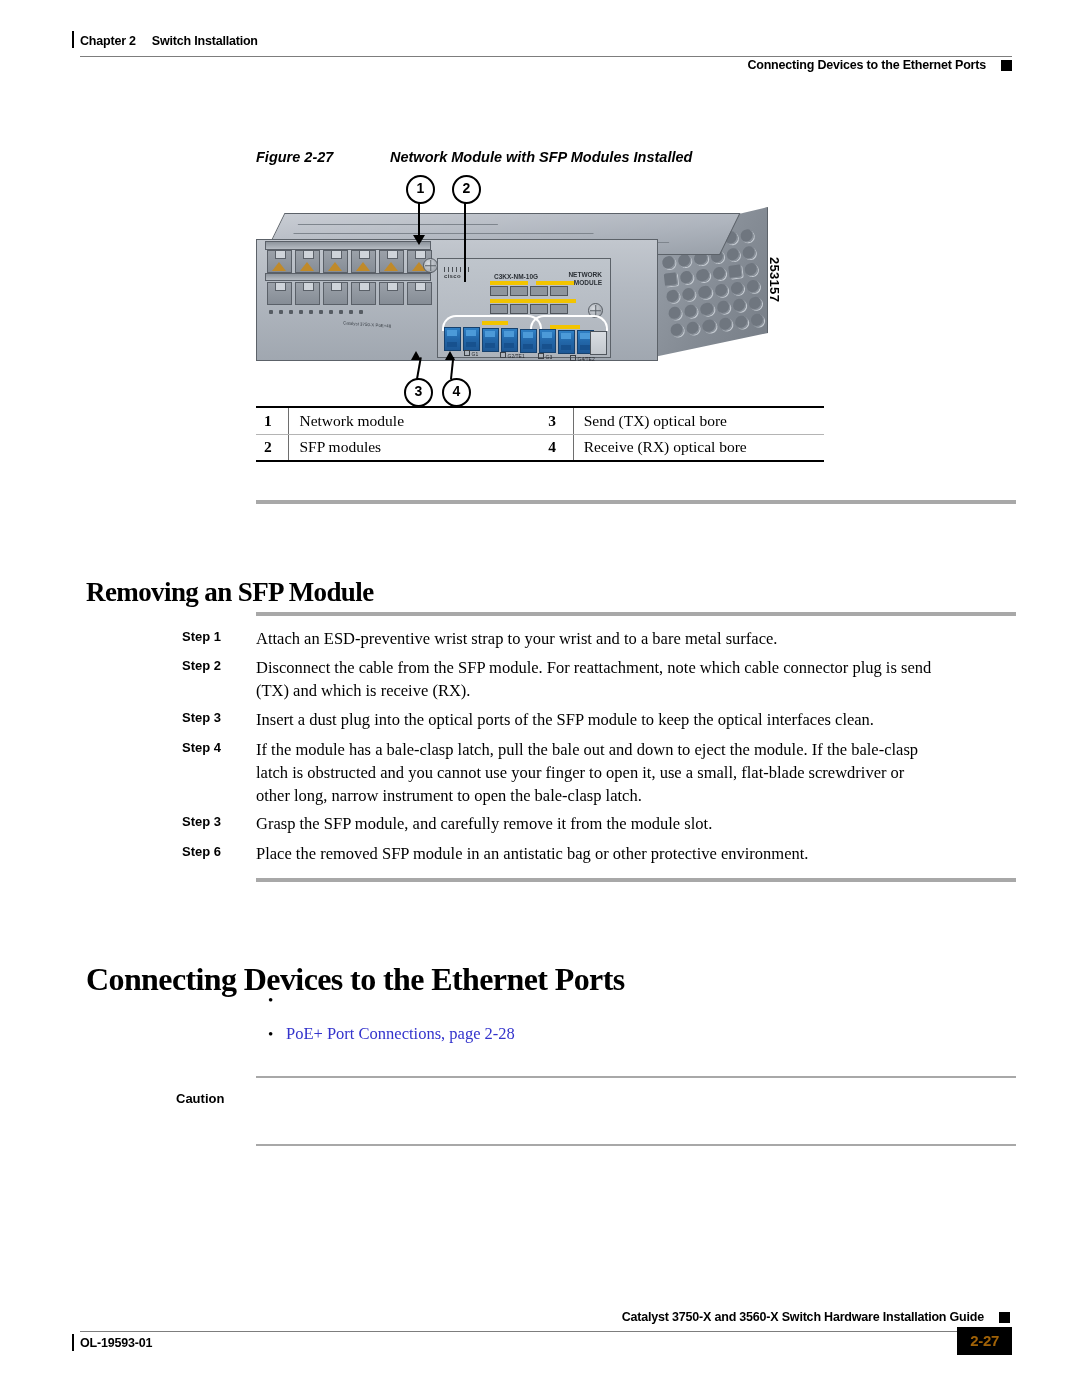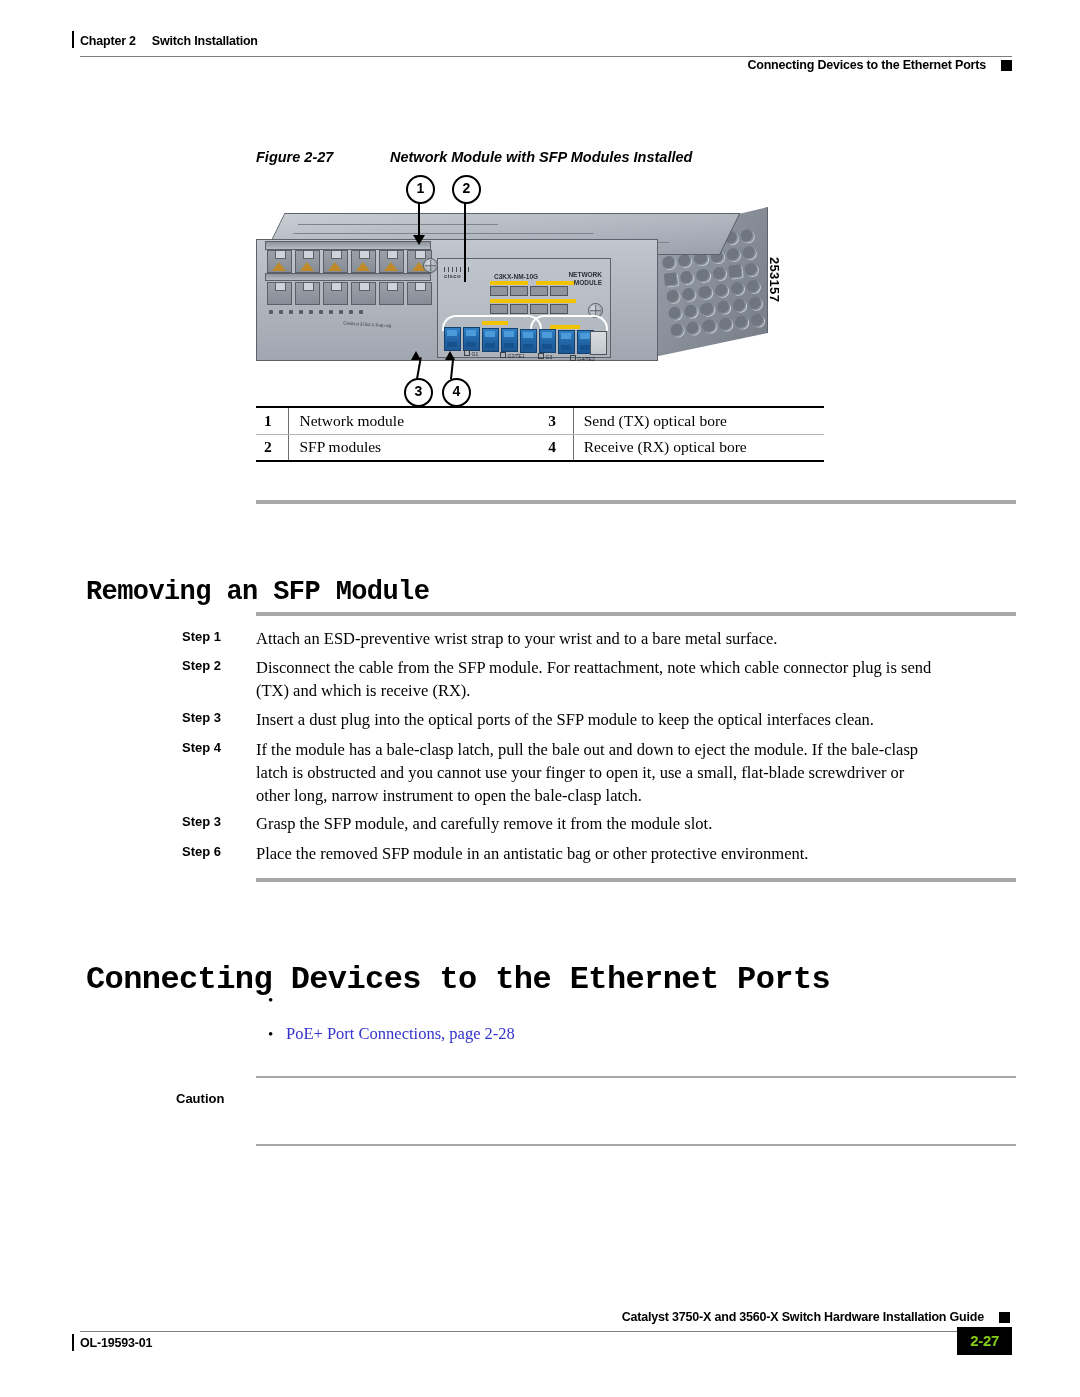--- a/index.html
+++ b/index.html
@@ -452,21 +452,21 @@
     position: absolute;
     left: 256px;
     width: 760px;
     height: 4px;
     background: #a8a8a8;
   }
 
   
   .h-section {
     position: absolute;
-    font-family: Liberation Mono, monospace;
+    font-family: Liberation Serif, serif;
     font-weight: bold;
     color: #000;
     letter-spacing: -0.6px;
     white-space: nowrap;
   }
   .h2 { font-size: 27px; }
   .h1 { font-size: 32px; }
 
   
   .step {
@@ -607,21 +607,21 @@
     font-family: "Liberation Sans", sans-serif;
     font-weight: bold;
     font-size: 12.5px;
     letter-spacing: -0.2px;
   }
   .ftr-page {
     position: absolute;
     right: 0;
     top: 17px;
     background: #000;
-    color: #84cc16;
+    color: #a16207;
     font-family: "Liberation Sans", sans-serif;
     font-weight: bold;
     font-size: 15px;
     padding: 5px 13px 6px 13px;
     letter-spacing: -0.3px;
   }
 </style>
 </head>
 <body>
 

